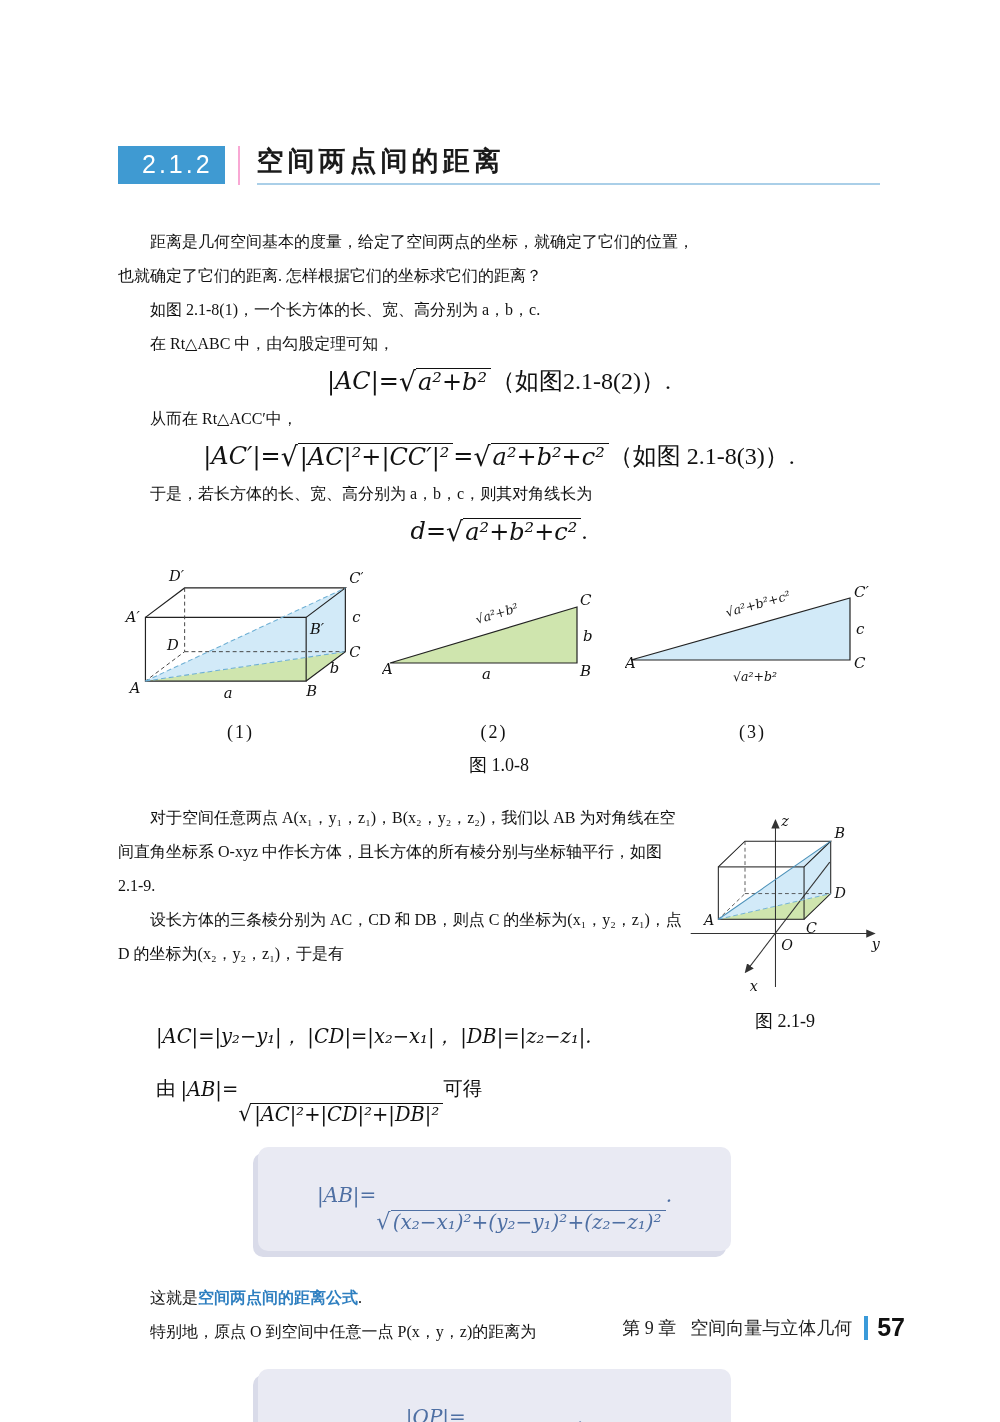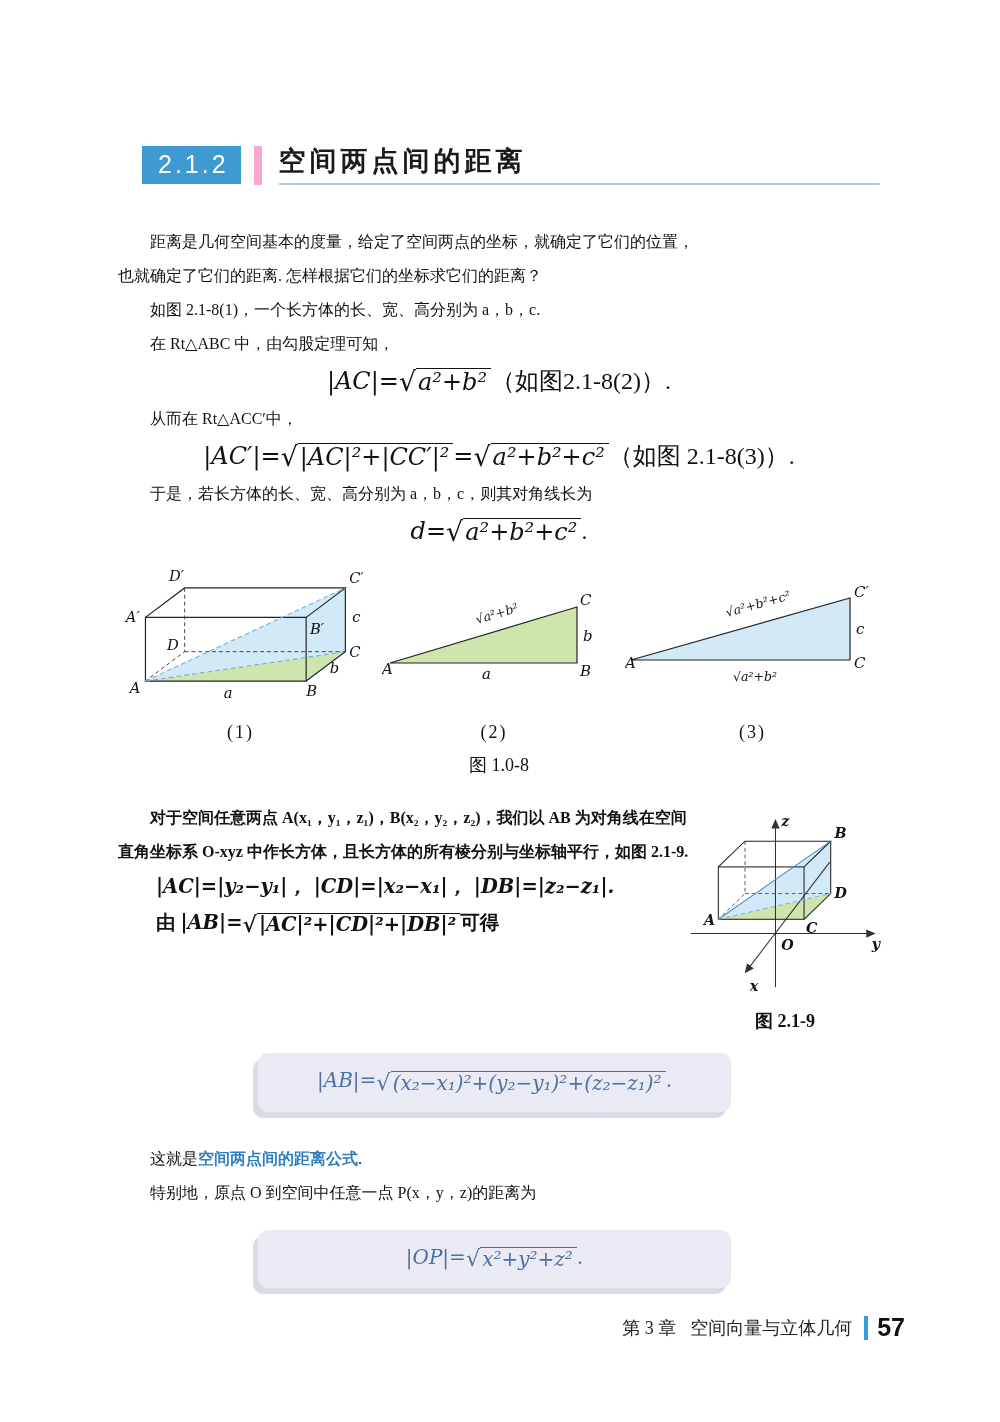--- a/index.html
+++ b/index.html
@@ -6,54 +6,54 @@
   .page {
     position:relative; width:1000px; height:1422px; background:#ffffff;
     font-family:"Liberation Serif", serif; color:#111; overflow:hidden;
   }
   .content { position:absolute; left:118px; top:146px; width:762px; }
 
   
   .header { display:flex; align-items:stretch; }
   .sec-box {
     background:#3f9ad2; color:#fff; font-family:"Liberation Sans", sans-serif;
-    font-size:25px; letter-spacing:3px; padding:5px 12px 6px 16px;
-    display:flex; align-items:center; height:38px; box-sizing:border-box;margin-left:24px;
-  }
-  .title-wrap { margin-left:13px; border-left:8px solid #f9a8d4; padding-left:17px; flex:1; }
+    font-size:25px; letter-spacing:3px; padding:5px 12px 6px 24px;
+    display:flex; align-items:center; height:38px; box-sizing:border-box;
+  }
+  .title-wrap { margin-left:13px; border-left:2px solid #f9a8d4; padding-left:17px; flex:1; }
   .sec-title {
     font-family:"Liberation Sans", sans-serif; font-weight:bold; font-size:27px;
     letter-spacing:4px; color:#1a1a1a; line-height:30px;
   }
   .h-rule { height:2px; background:#aacfe8; margin-top:7px; width:100%; }
 
   
   .para { font-size:16px; line-height:34px; }
   .ind { text-indent:2em; }
   .p1 { margin-top:40px; }
 
   
-  .math { font-family:"DejaVu Serif", serif; font-style:italic; }
+  .math { font-family:"DejaVu Serif", serif; font-style:italic;margin-top:48px; }
   .math .cn, .cn { font-style:normal; font-family:"Liberation Serif", serif; }
   .mline { text-align:center; font-size:24px; line-height:30px; margin:5px 0; }
   .sqrt { display:inline-flex; align-items:flex-start; vertical-align:middle; }
   .sqrt .sign { font-style:normal; font-size:1.12em; line-height:1.02; }
   .sqrt .rad { border-top:1.6px solid currentColor; line-height:1.15; padding:0 4px 0 2px; }
   .math-indent { padding-left:38px; font-size:19.5px; line-height:36px; }
 
   
   .figrow { display:flex; justify-content:space-between; margin-top:14px; }
   .figcol { display:flex; flex-direction:column; align-items:center; }
   .subcap { margin-top:12px; font-size:18px; letter-spacing:2px; }
   .figcap { text-align:center; margin-top:10px; font-size:18px; }
   svg text { font-family:"DejaVu Serif", serif; font-style:italic; font-size:15px; fill:#111; }
   svg text.small { font-size:12.5px; }
 
   
-  .twocol { display:flex; margin-top:24px;font-weight:bold; }
+  .twocol { display:flex; margin-top:24px; }
   .tc-left { width:572px; }
   .tc-right { width:190px; margin-left:0; display:flex; flex-direction:column; align-items:center; padding-top:4px; }
   .fig9cap { margin-top:4px; font-size:18px; }
 
   
   .fbox {
     width:473px; margin:20px 0 0 140px; background:#e9eaf3; border-radius:10px;
     padding:15px 0 17px 0; text-align:center; color:#4e6fa3; font-size:20px;
     box-shadow:-5px 6px 0 #d9dbe9;
   }
@@ -178,20 +178,21 @@
           <text class="small" x="102" y="57" transform="rotate(-15.5 102 57)">√a²+b²+c²</text>
         </svg>
         <div class="subcap">(3)</div>
       </div>
     </div>
     <div class="figcap">图 1.0-8</div>
 
     <div class="twocol">
       <div class="tc-left">
         <div class="para ind">对于空间任意两点 A(x₁，y₁，z₁)，B(x₂，y₂，z₂)，我们以 AB 为对角线在空间直角坐标系 O-xyz 中作长方体，且长方体的所有棱分别与坐标轴平行，如图 2.1-9.</div>
+        <div class="para ind">设长方体的三条棱分别为 AC，CD 和 DB，则点 C 的坐标为(x₁，y₂，z₁)，点 D 的坐标为(x₂，y₂，z₁)，于是有</div>
         <div class="para math math-indent">|AC|=|y₂−y₁|， |CD|=|x₂−x₁|， |DB|=|z₂−z₁|.</div>
         <div class="para math-indent">
           <span class="cn">由</span>
           <span class="math">|AB|=</span><span class="sqrt math">
               <span class="sign">√</span>
               <span class="rad">|AC|²+|CD|²+|DB|²</span>
             </span><span class="cn">可得</span>
         </div>
       </div>
 
@@ -252,18 +253,18 @@
     <div class="fbox">
       <span class="math">|OP|=</span><span class="sqrt math">
           <span class="sign">√</span>
           <span class="rad">x²+y²+z²</span>
         </span><span class="math">.</span>
     </div>
 
   </div>
 
   <div class="footer">
-    <span class="chap">第 3 章</span>
+    <span class="chap">第 9 章</span>
     <span>空间向量与立体几何</span>
     <span class="bar"></span>
     <span class="pnum">57</span>
   </div>
 </div>
 
 </body></html>

